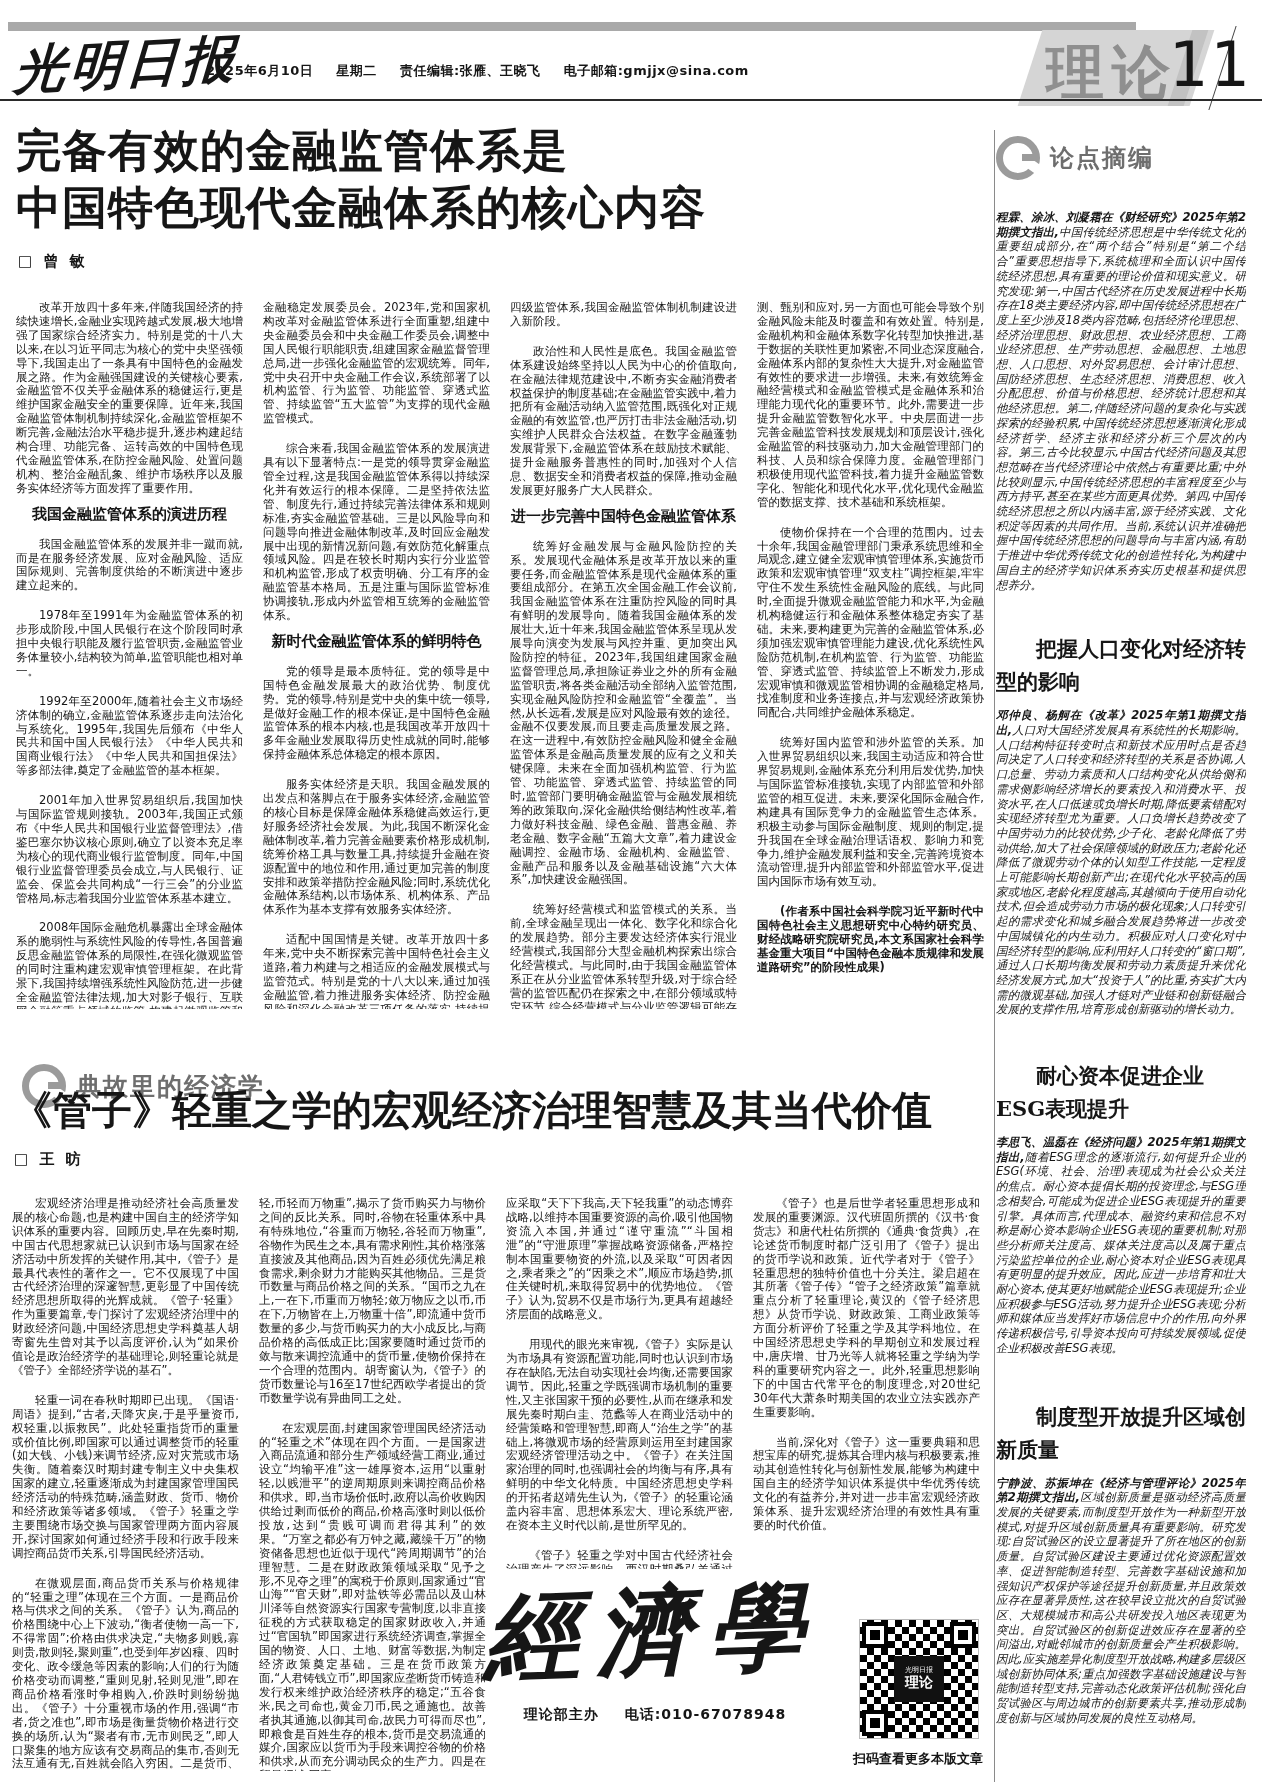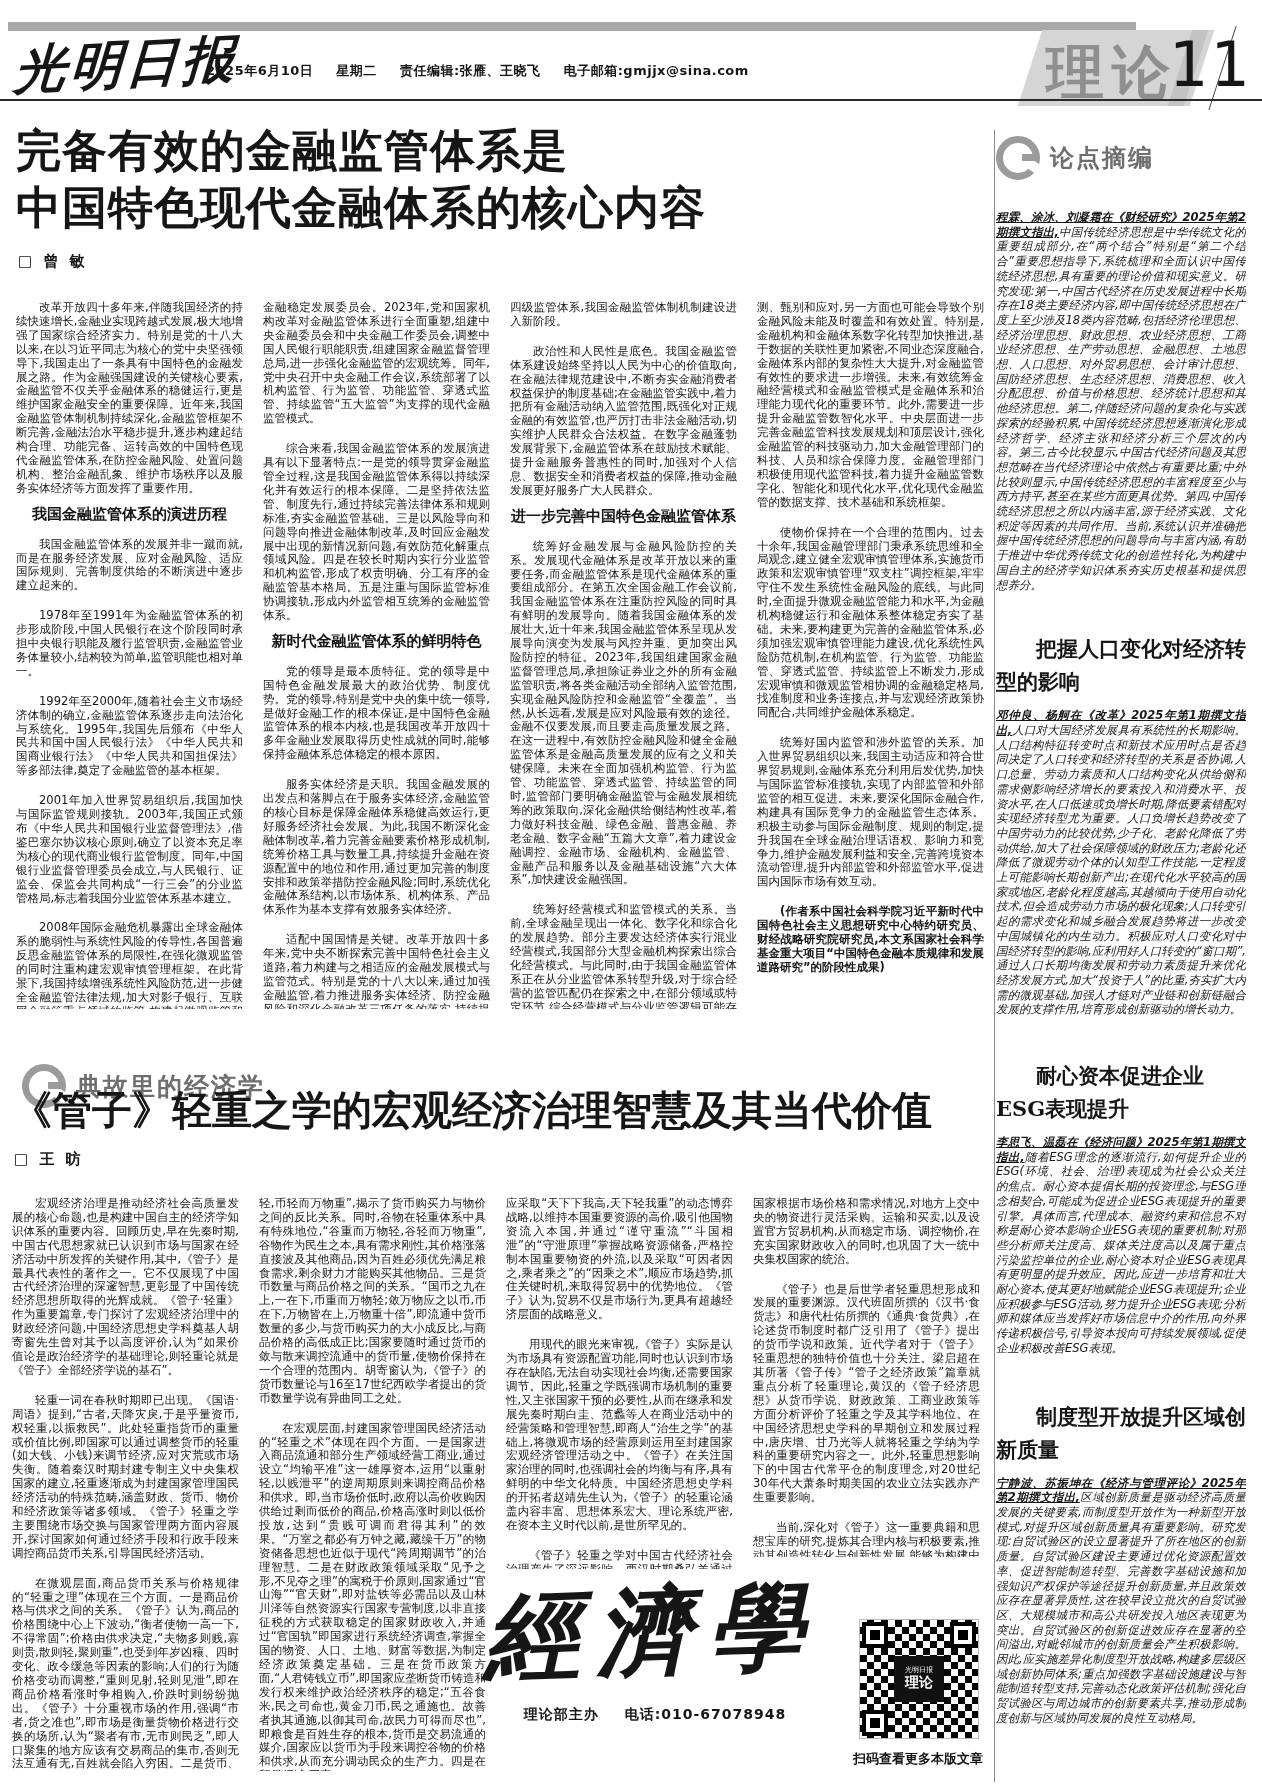--- a/index.html
+++ b/index.html
@@ -61,21 +61,21 @@
   .qr-center .small{font-size:7px;} .qr-center .big{font-size:14px;font-weight:bold;}
   .qr-caption{position:absolute;left:828px;top:1750px;width:180px;text-align:center;font-size:13px;font-weight:bold;}
   
   .vrule{position:absolute;left:994px;top:130px;width:1px;height:1652px;background:#8a8a8a;}
   .sidebar{position:absolute;left:996px;top:132px;width:250px;height:1655px;overflow:hidden;}
   .glabel.digest{position:static;margin:4px 0 0 0;font-size:24px;}
   .sb-item{margin-top:30px;}
   .sb-title{font-family:"DejaVu Serif","Liberation Serif",serif;font-size:21px;line-height:33px;font-weight:900;
             text-indent:40px;margin:0 0 10px 0;}
   .sb-body{font-size:11.5px;line-height:14.7px;text-align:justify;font-style:italic;margin:0;}
-  .sb-body .lead{font-weight:bold;text-decoration:underline;}
+  .sb-body .lead{font-weight:bold;}
   .sb-item:nth-child(3){margin-top:40px;}
   .sb-item:nth-child(4){margin-top:42px;}
   .sb-item:nth-child(5){margin-top:44px;}
 </style>
 </head>
 <body>
 
 <div class="page">
 
   <div class="topbar"></div>
@@ -152,21 +152,20 @@
       <div class="col h590">
           <p class="para cont">轻,币轻而万物重”,揭示了货币购买力与物价之间的反比关系。同时,谷物在轻重体系中具有特殊地位,“谷重而万物轻,谷轻而万物重”,谷物作为民生之本,具有需求刚性,其价格涨落直接波及其他商品,因为百姓必须优先满足粮食需求,剩余财力才能购买其他物品。三是货币数量与商品价格之间的关系。“国币之九在上,一在下,币重而万物轻;敛万物应之以币,币在下,万物皆在上,万物重十倍”,即流通中货币数量的多少,与货币购买力的大小成反比,与商品价格的高低成正比;国家要随时通过货币的敛与散来调控流通中的货币量,使物价保持在一个合理的范围内。胡寄窗认为,《管子》的货币数量论与16至17世纪西欧学者提出的货币数量学说有异曲同工之处。</p>
           <p class="para p">在宏观层面,封建国家管理国民经济活动的“轻重之术”体现在四个方面。一是国家进入商品流通和部分生产领域经营工商业,通过设立“均输平准”这一雄厚资本,运用“以重射轻,以贱泄平”的逆周期原则来调控商品价格和供求。即,当市场价低时,政府以高价收购因供给过剩而低价的商品,价格高涨时则以低价投放,达到“贵贱可调而君得其利”的效果。“万室之都必有万钟之藏,藏缲千万”的物资储备思想也近似于现代“跨周期调节”的治理智慧。二是在财政政策领域采取“见予之形,不见夺之理”的寓税于价原则,国家通过“官山海”“官天财”,即对盐铁等必需品以及山林川泽等自然资源实行国家专营制度,以非直接征税的方式获取稳定的国家财政收入,并通过“官国轨”即国家进行系统经济调查,掌握全国的物资、人口、土地、财富等数据,为制定经济政策奠定基础。三是在货币政策方面,“人君铸钱立币”,即国家应垄断货币铸造和发行权来维护政治经济秩序的稳定;“五谷食米,民之司命也,黄金刀币,民之通施也。故善者执其通施,以御其司命,故民力可得而尽也”,即粮食是百姓生存的根本,货币是交易流通的媒介,国家应以货币为手段来调控谷物的价格和供求,从而充分调动民众的生产力。四是在贸易领域,国家</p>
         </div>
       <div class="col h388">
           <p class="para cont">应采取“天下下我高,天下轻我重”的动态博弈战略,以维持本国重要资源的高价,吸引他国物资流入本国,并通过“谨守重流”“斗国相泄”的“守泄原理”掌握战略资源储备,严格控制本国重要物资的外流,以及采取“可因者因之,乘者乘之”的“因乘之术”,顺应市场趋势,抓住关键时机,来取得贸易中的优势地位。《管子》认为,贸易不仅是市场行为,更具有超越经济层面的战略意义。</p>
           <p class="para p">用现代的眼光来审视,《管子》实际是认为市场具有资源配置功能,同时也认识到市场存在缺陷,无法自动实现社会均衡,还需要国家调节。因此,轻重之学既强调市场机制的重要性,又主张国家干预的必要性,从而在继承和发展先秦时期白圭、范蠡等人在商业活动中的经营策略和管理智慧,即商人“治生之学”的基础上,将微观市场的经营原则运用至封建国家宏观经济管理活动之中。《管子》在关注国家治理的同时,也强调社会的均衡与有序,具有鲜明的中华文化特质。中国经济思想史学科的开拓者赵靖先生认为,《管子》的轻重论涵盖内容丰富、思想体系宏大、理论系统严密,在资本主义时代以前,是世所罕见的。</p>
           <p class="para p">《管子》轻重之学对中国古代经济社会治理产生了深远影响。西汉时期桑弘羊通过实行盐铁酒官营专卖、国家垄断铸币权、设置均输平准等轻重之术,实现“民不益赋而天下用饶”。汉宣帝时期,耿寿昌运用平籴平粜理论创设常平仓以利百姓;宋代王安石变法推行均输法、市易法,即</p>
         </div>
       <div class="col h376">
-          <p class="para cont">国家根据市场价格和需求情况,对地方上交中央的物资进行灵活采购、运输和买卖,以及设置官方贸易机构,从而稳定市场、调控物价,在充实国家财政收入的同时,也巩固了大一统中央集权国家的统治。</p>
           <p class="para p">《管子》也是后世学者轻重思想形成和发展的重要渊源。汉代班固所撰的《汉书·食货志》和唐代杜佑所撰的《通典·食货典》,在论述货币制度时都广泛引用了《管子》提出的货币学说和政策。近代学者对于《管子》轻重思想的独特价值也十分关注。梁启超在其所著《管子传》“管子之经济政策”篇章就重点分析了轻重理论,黄汉的《管子经济思想》从货币学说、财政政策、工商业政策等方面分析评价了轻重之学及其学科地位。在中国经济思想史学科的早期创立和发展过程中,唐庆增、甘乃光等人就将轻重之学纳为学科的重要研究内容之一。此外,轻重思想影响下的中国古代常平仓的制度理念,对20世纪30年代大萧条时期美国的农业立法实践亦产生重要影响。</p>
           <p class="para p">当前,深化对《管子》这一重要典籍和思想宝库的研究,提炼其合理内核与积极要素,推动其创造性转化与创新性发展,能够为构建中国自主的经济学知识体系提供中华优秀传统文化的有益养分,并对进一步丰富宏观经济政策体系、提升宏观经济治理的有效性具有重要的时代价值。</p>
         </div>
     </div>
   </div>
 
   <div class="brush">經濟學</div>
   <div class="dept-line">
     <span>理论部主办</span>
     <span>电话:010-67078948</span>

